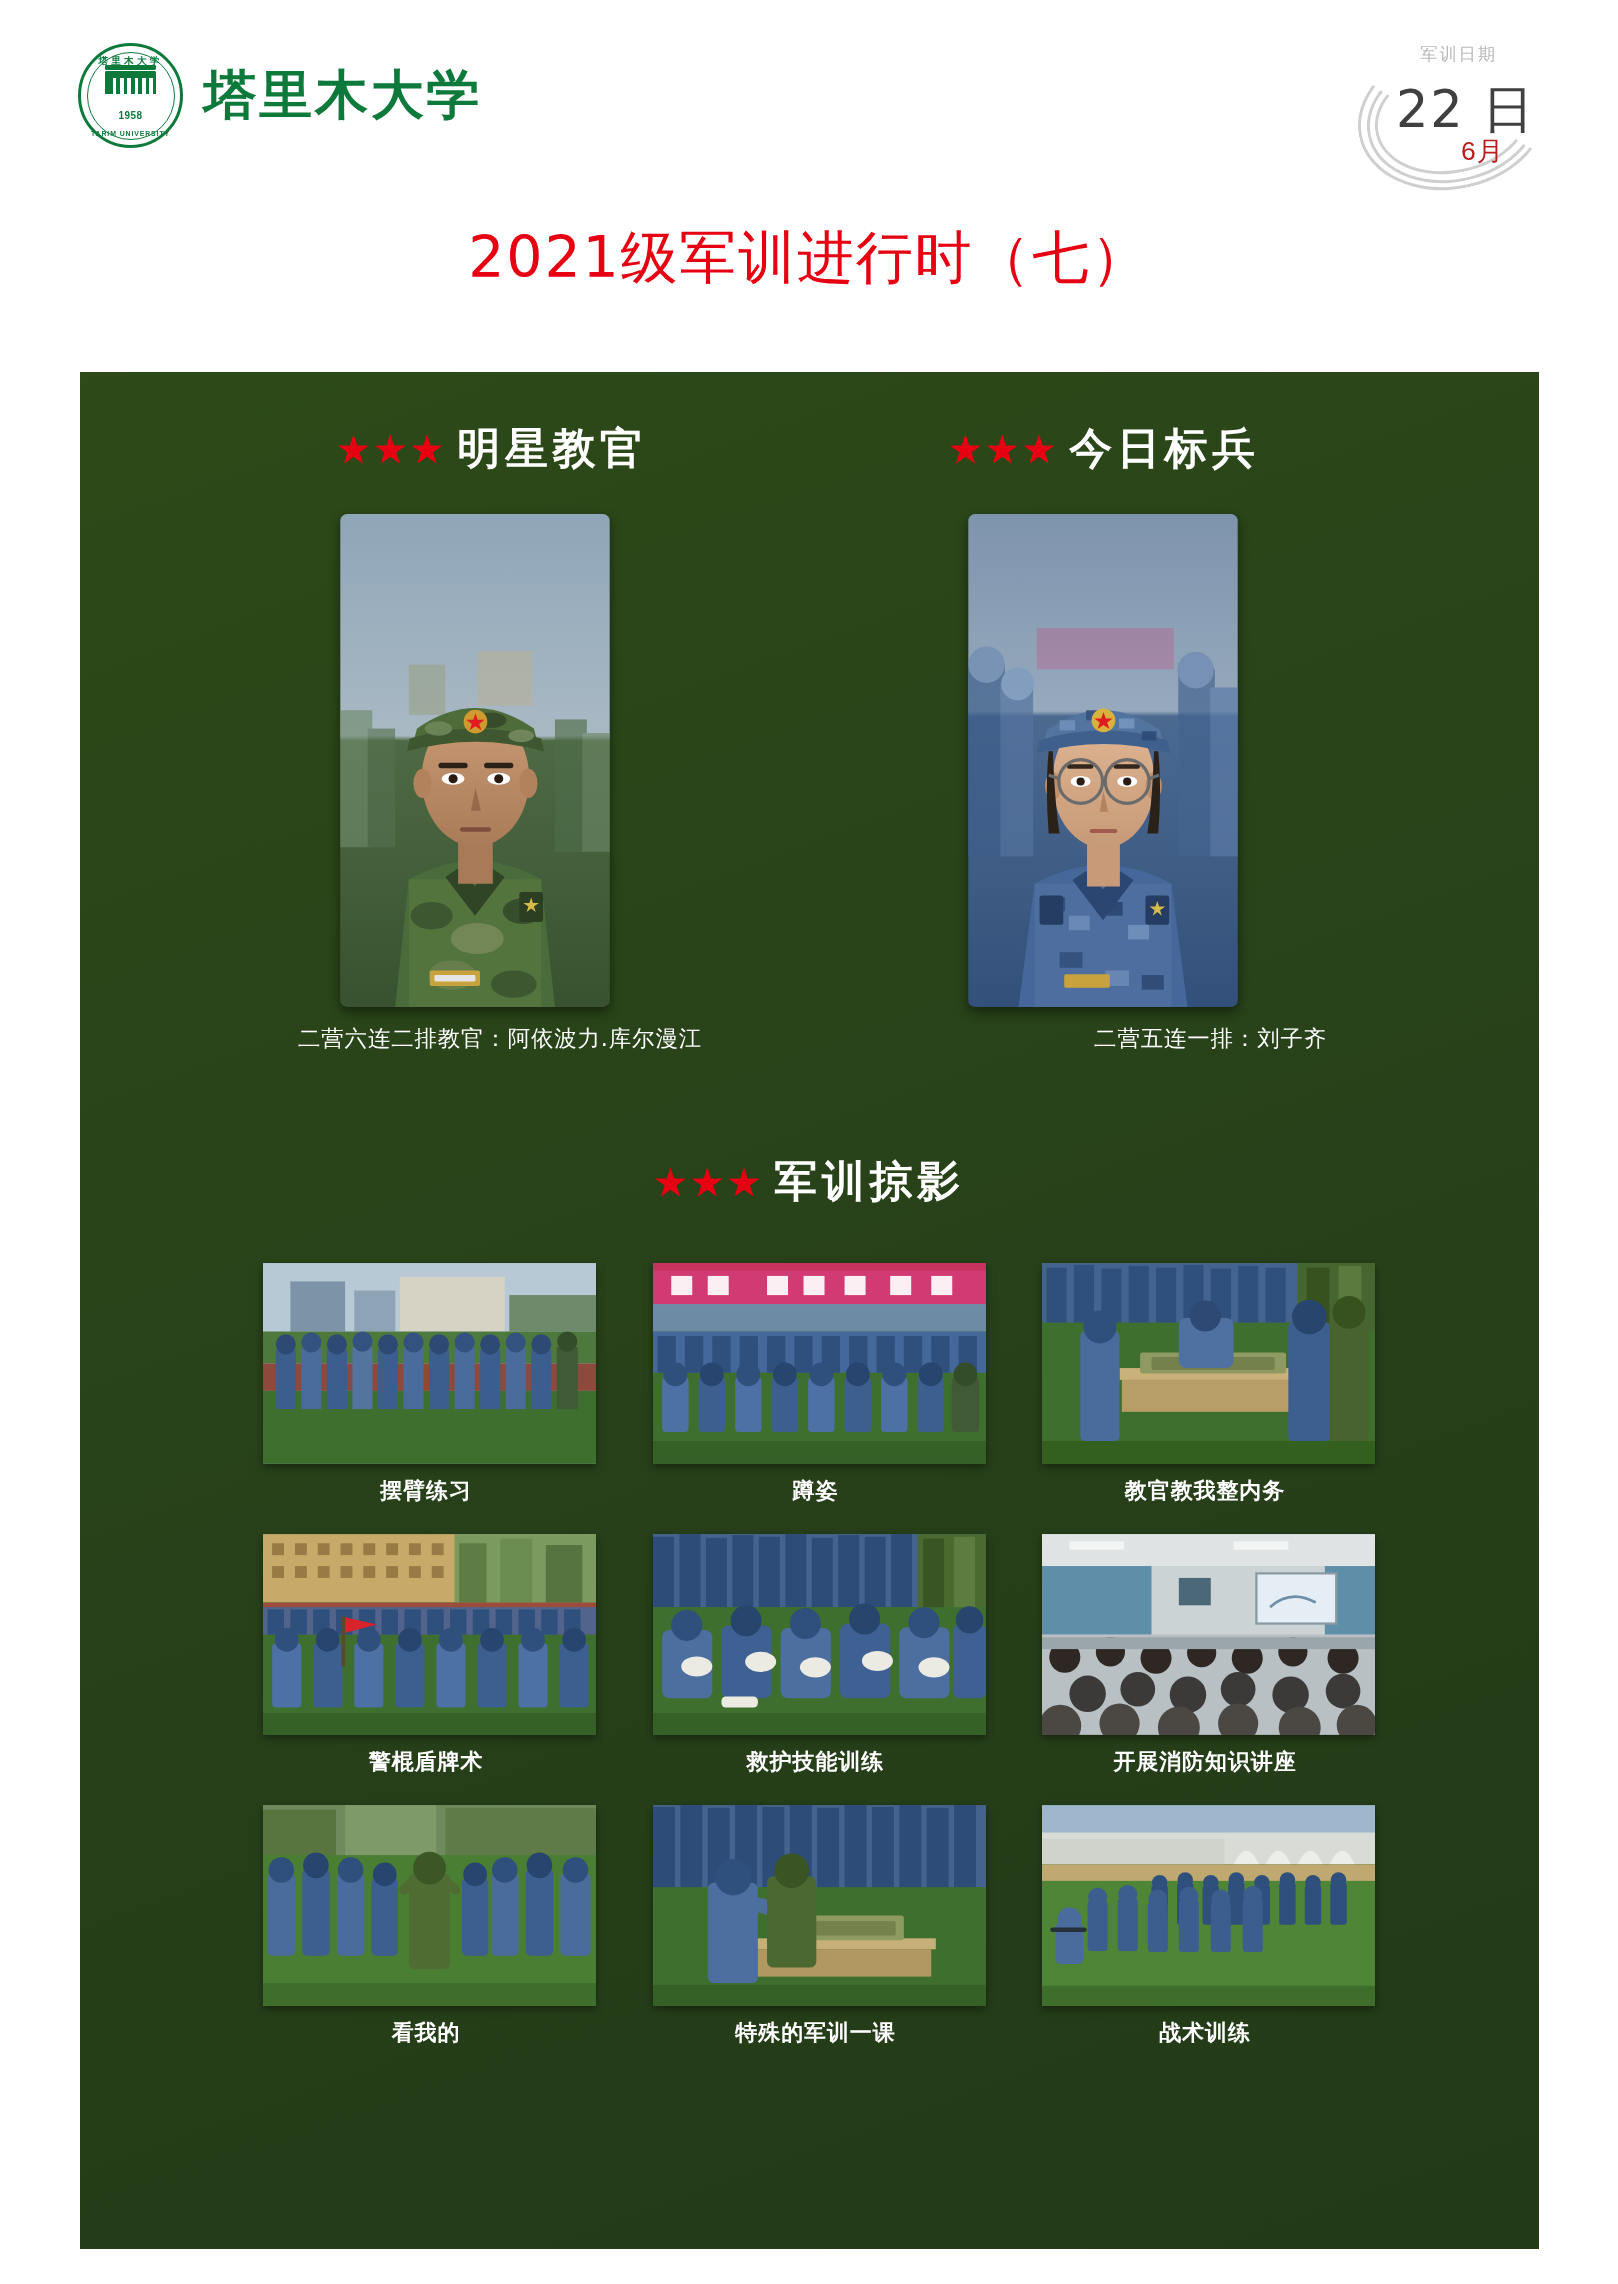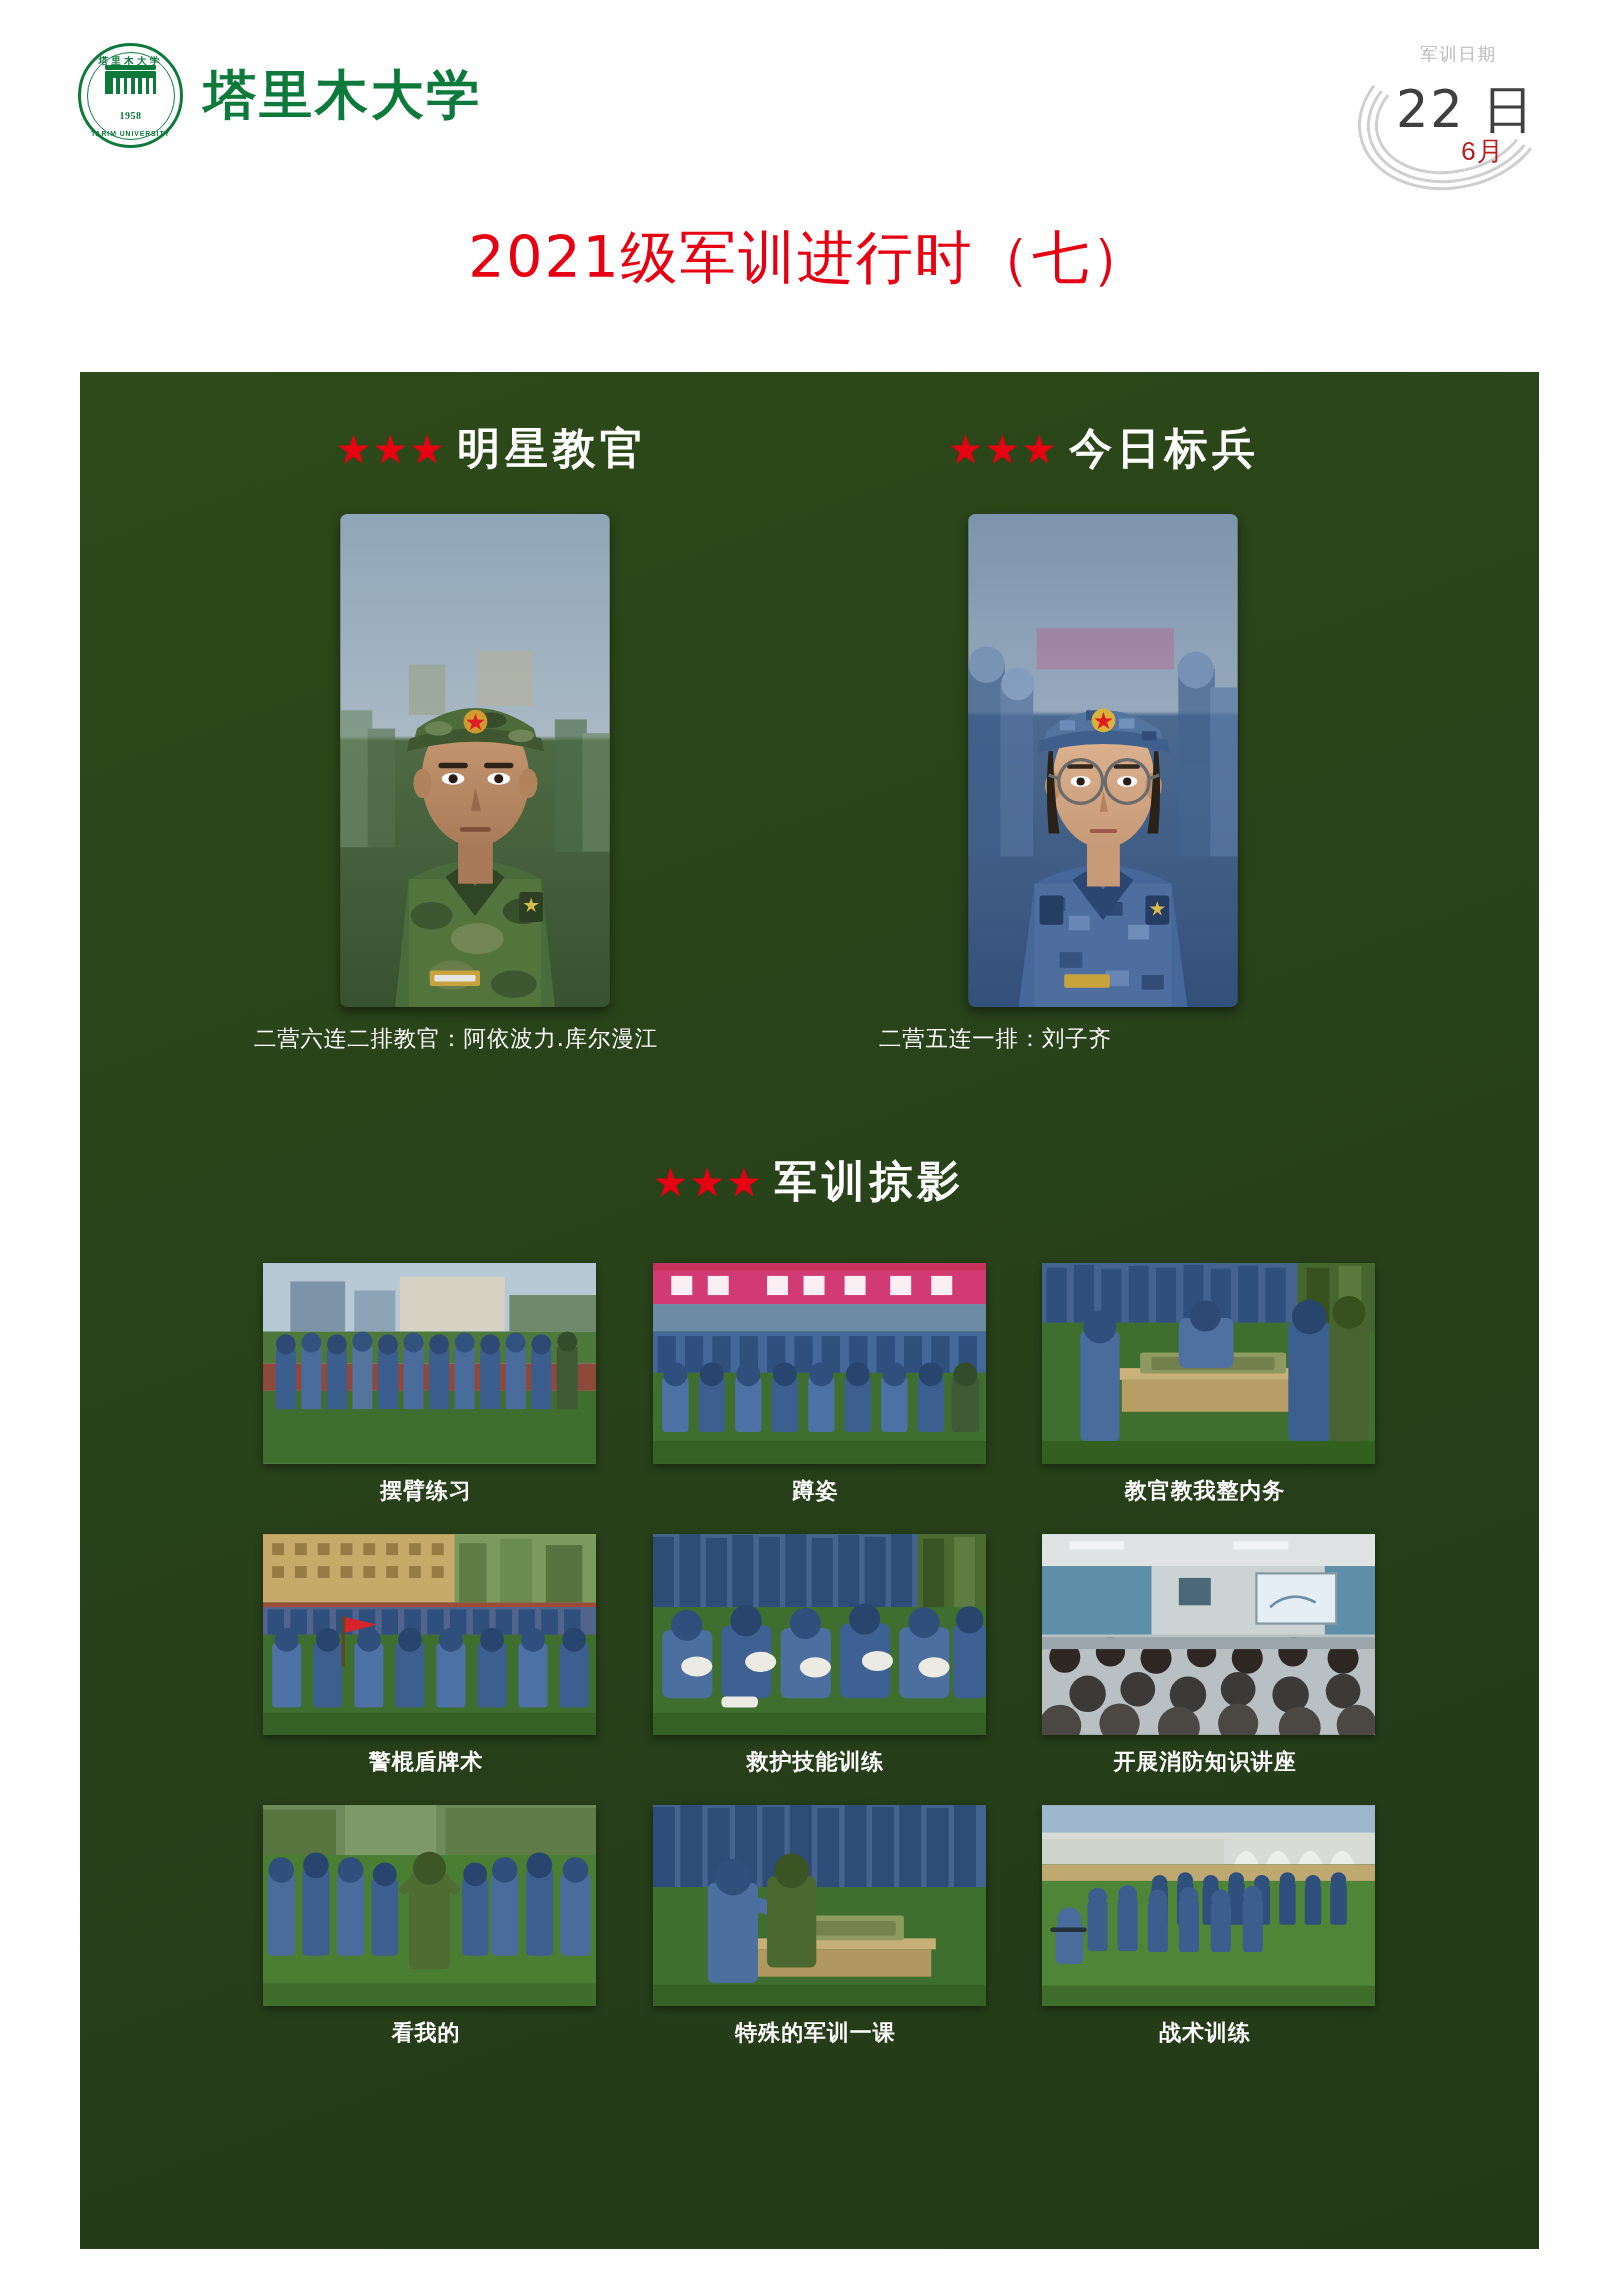--- a/index.html
+++ b/index.html
@@ -72,21 +72,20 @@
     width: 44px; height: 16.4px;
     background: repeating-linear-gradient(to right,
       #0d7a3c 0 3.7px, #ffffff 3.7px 7.3px);
   }
   .logo-seal .year {
     font-size: 10px;
     color: #0d7a3c;
     font-weight: bold;
     margin-top: 16px;
     letter-spacing: 0.5px;
-    font-family: Liberation Serif, serif;
   }
   .logo-seal .cn-top {
     position: absolute;
     top: 9px;
     font-size: 9.6px;
     color: #0d7a3c;
     letter-spacing: 3.2px;
     font-weight: bold;
   }
   .logo-seal .en-bottom {
@@ -215,21 +214,21 @@
     box-shadow: 0 4.6px 11px rgba(0,0,0,.45);
   }
   .portrait-a { left: 260px;  top: 142px; width: 270px; height: 493px; }
   .portrait-b { left: 888px; top: 142px; width: 270px; height: 493px; }
 
   .caption {
     position: absolute;
     color: #ffffff;
     font-size: 22.4px;
     letter-spacing: 0.9px;
-    text-align: left;
+    text-align: right;
     white-space: nowrap;
     font-family: "DejaVu Sans", "Liberation Sans", sans-serif;
   }
   .cap-a { left: 174px;  top: 651px; width: 448px; }
   .cap-b { left: 799px; top: 651px; width: 448px; }
 
   
   .grid {
     position: absolute;
     left: 183px;

